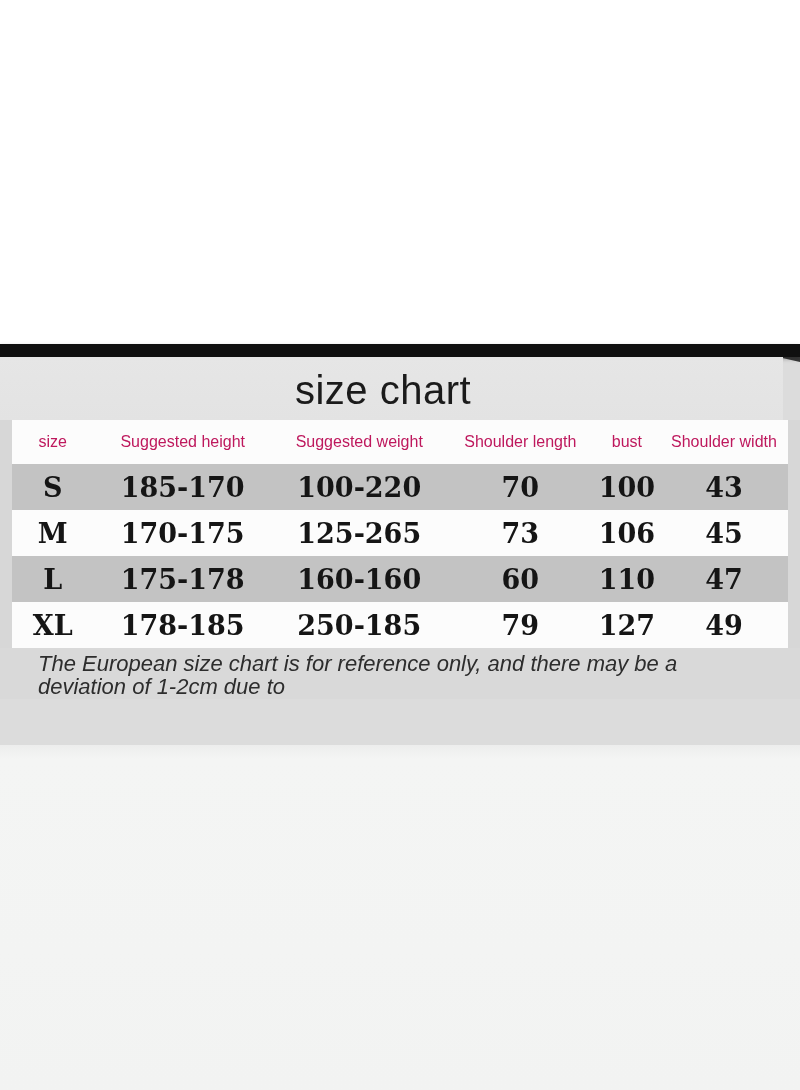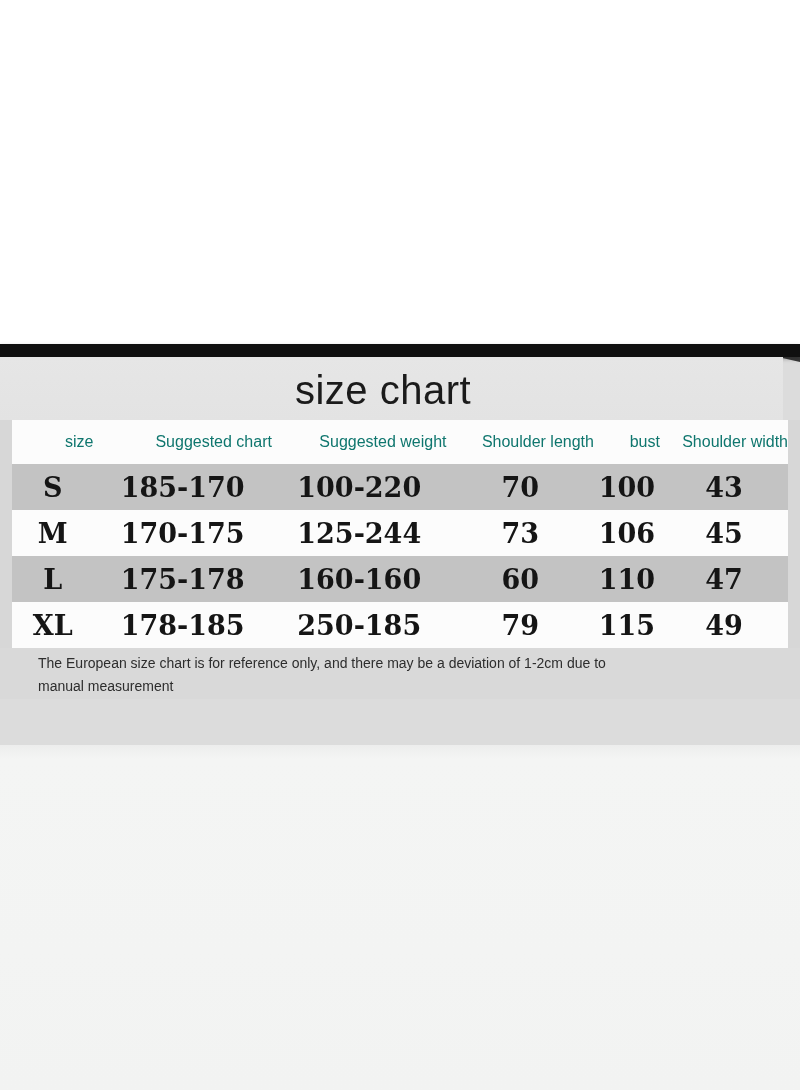--- a/index.html
+++ b/index.html
@@ -77,44 +77,45 @@
   .col-weight   { width: 22.5%; }
   .col-length   { width: 19%;   }
   .col-bust     { width: 8.5%;  }
   .col-shoulder { width: 16.5%; }
 
   .size-table th {
     height: 44px;
     background: #fcfcfc;
     font-weight: 400;
     font-size: 16px;
-    color: #0f766e;
-    text-align: right;
+    color: #be185d;
+    text-align: center;
     vertical-align: middle;
   }
   .size-table td {
     height: 46px;
     font-family: "DejaVu Serif", "Liberation Serif", serif;
     font-weight: 700;
     font-size: 27px;
     color: #151515;
     text-align: center;
     vertical-align: middle;
   }
   tr.row-gray  td { background: #c3c3c3; }
   tr.row-white td { background: #fcfcfc; }
 
   
   .note {
     height: 51px;
     background: #d9d9d9;
     padding: 4px 40px 0 38px;
-    font-size: 14px;
+    font-size: 22px;
     line-height: 23px;
     color: #2d2d2d;
+    font-style: italic;
   }
 
   
   .bottom-blank {
     height: 345px;
     background: linear-gradient(180deg, #ededed 0%, #f4f5f4 4%, #f3f4f3 60%, #f2f3f2 100%);
   }
 </style>
 </head>
 <body>
@@ -138,66 +139,65 @@
           <col class="col-size">
             <col class="col-height">
             <col class="col-weight">
           <col class="col-length">
             <col class="col-bust">
             <col class="col-shoulder">
         </colgroup>
         <thead>
           <tr>
             <th>size</th>
-            <th>Suggested chart</th>
+            <th>Suggested height</th>
             <th>Suggested weight</th>
             <th>Shoulder length</th>
             <th>bust</th>
             <th>Shoulder width</th>
           </tr>
         </thead>
         <tbody>
           <tr class="row-gray">
             <td>S</td>
             <td>185-170</td>
             <td>100-220</td>
             <td>70</td>
             <td>100</td>
             <td>43</td>
           </tr>
           <tr class="row-white">
             <td>M</td>
             <td>170-175</td>
-            <td>125-244</td>
+            <td>125-265</td>
             <td>73</td>
             <td>106</td>
             <td>45</td>
           </tr>
           <tr class="row-gray">
             <td>L</td>
             <td>175-178</td>
             <td>160-160</td>
             <td>60</td>
             <td>110</td>
             <td>47</td>
           </tr>
           <tr class="row-white">
             <td>XL</td>
             <td>178-185</td>
             <td>250-185</td>
             <td>79</td>
-            <td>115</td>
+            <td>127</td>
             <td>49</td>
           </tr>
         </tbody>
       </table>
     </div>
 
     <div class="note">
       <div>The European size chart is for reference only, and there may be a deviation of 1-2cm due to</div>
-      <div>manual measurement</div>
     </div>
 
   </div>
 
   <div class="bottom-blank"></div>
 
 </div>
 
 </body></html>

